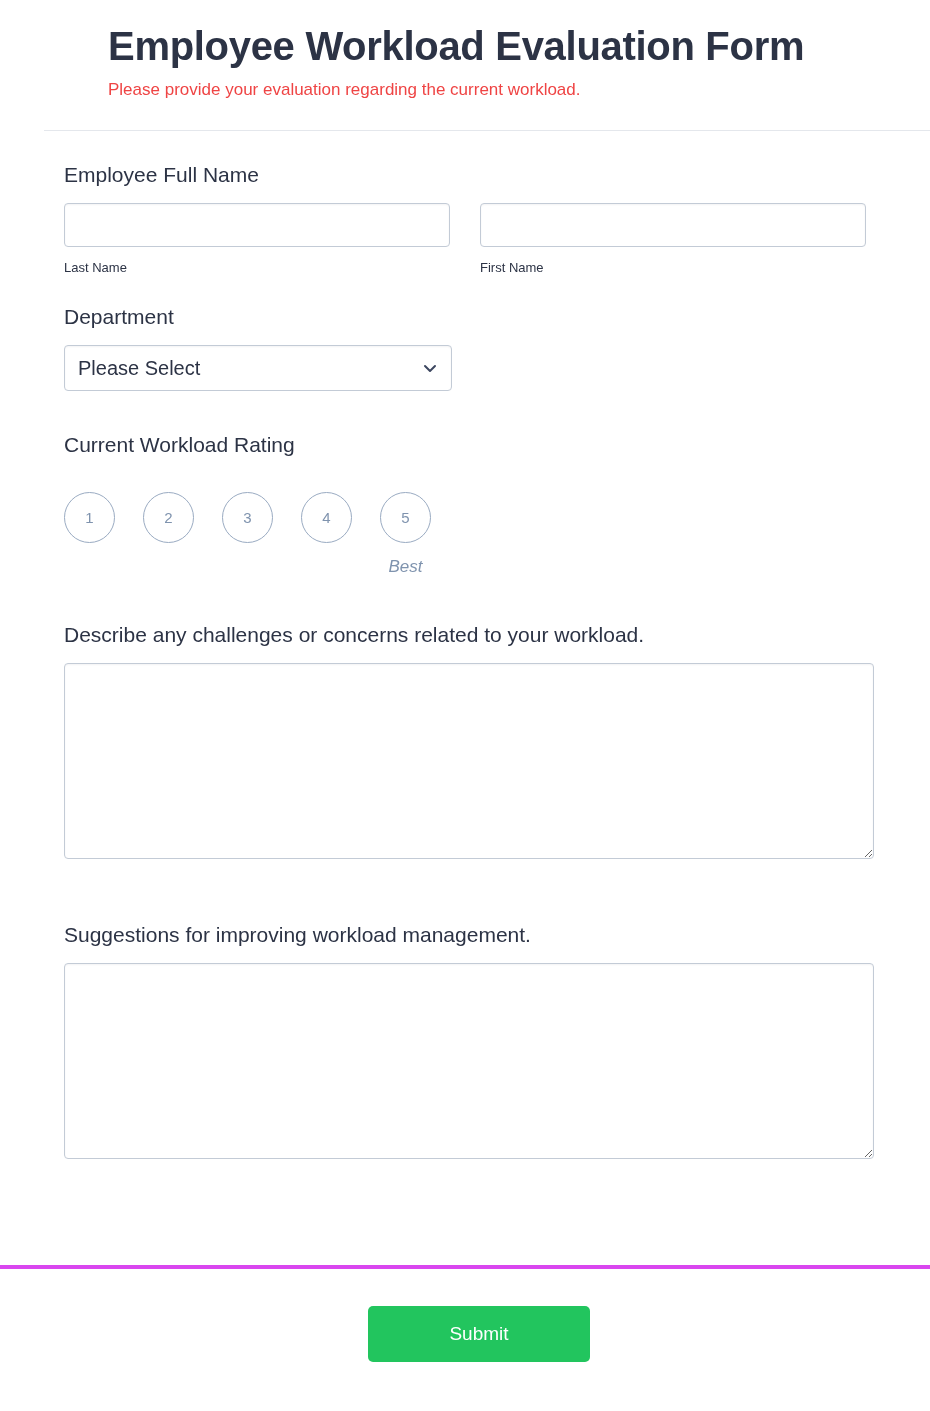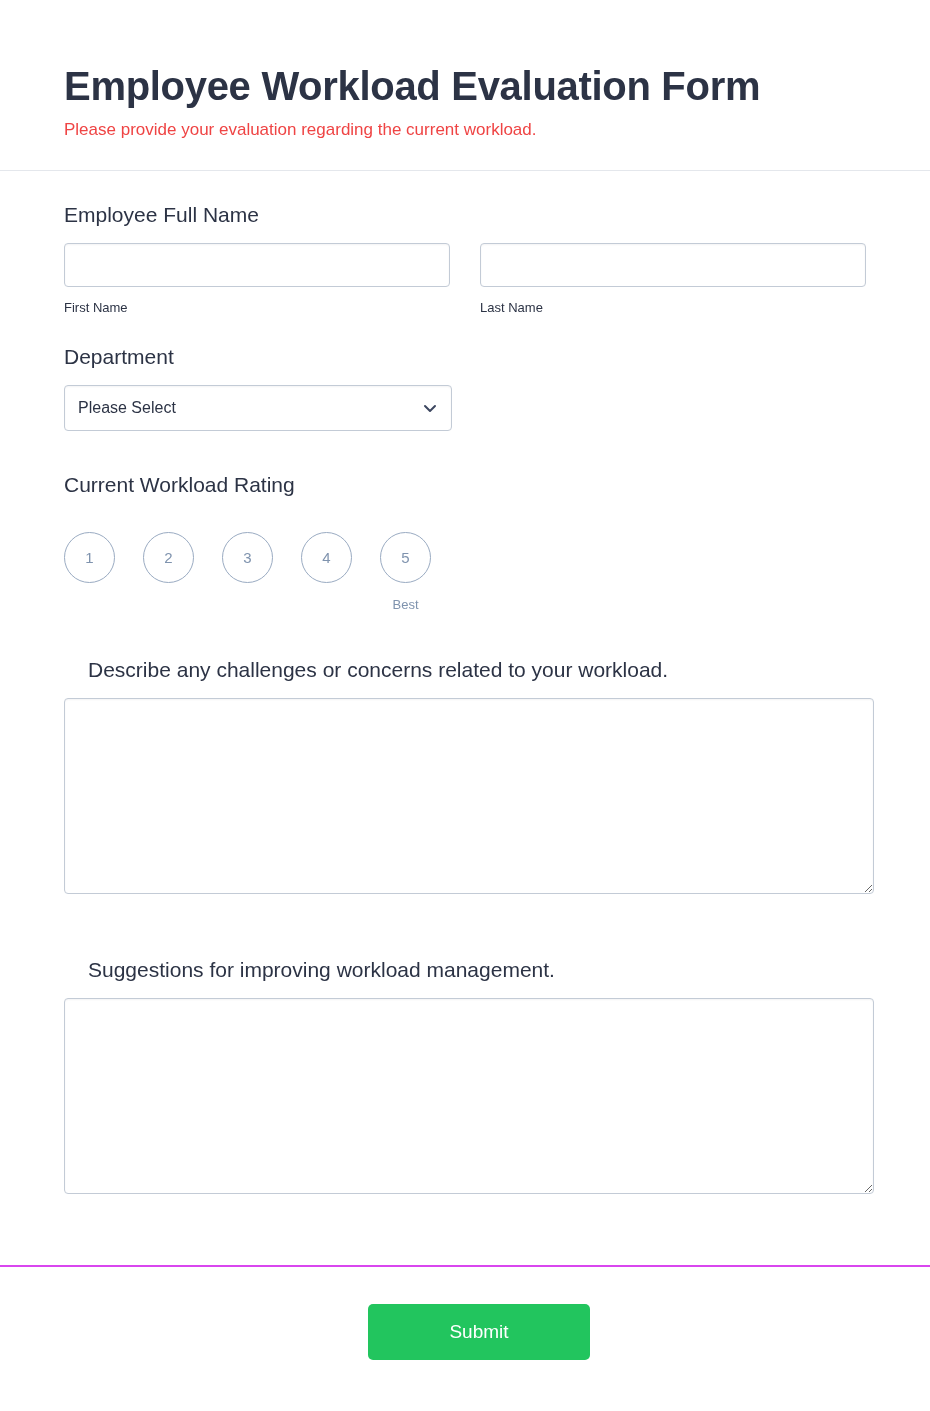--- a/index.html
+++ b/index.html
@@ -17,22 +17,23 @@
   .form-page {
     width: 930px;
     height: 1411px;
     position: relative;
     background: #ffffff;
     box-sizing: border-box;
   }
 
   
   .form-header {
-    padding: 64px 64px 28px 64px;
+    padding: 24px 64px 28px 64px;
     border-bottom: 1px solid #e4e7ec;
+    margin-left: 44px;
   }
   .form-title {
     font-size: 40px;
     line-height: 1.12;
     font-weight: bold;
     color: #2c3345;
     margin: 0 0 10px 0;
     letter-spacing: -0.3px;
   }
   .form-subtitle {
@@ -93,21 +94,21 @@
     position: relative;
     width: 388px;
   }
   .select-input {
     display: block;
     width: 100%;
     height: 46px;
     box-sizing: border-box;
     padding: 6px 38px 6px 13px;
     font-family: "Liberation Sans", sans-serif;
-    font-size: 16px;
+    font-size: 20px;
     color: #2c3345;
     background: #ffffff;
     border: 1px solid #c3cbd6;
     border-radius: 4px;
     box-shadow: inset 0 1px 2px rgba(16,24,40,0.05);
     line-height: 32px;
     cursor: pointer;
     white-space: nowrap;
     overflow: hidden;
   }
@@ -144,36 +145,36 @@
     background: #ffffff;
     color: #7f93ae;
     font-size: 15px;
     display: flex;
     align-items: center;
     justify-content: center;
     box-sizing: border-box;
     cursor: pointer;
   }
   .rating-caption {
-    font-size: 13px;
+    font-size: 17px;
     color: #7f93ae;
     margin-top: 14px;
     white-space: nowrap;
+    font-style: italic;
   }
   .rating-caption.empty {
     visibility: hidden;
   }
 
   
   .textarea-block {
     margin-top: 44px;
   }
   .textarea-block .field-label {
     margin-bottom: 14px;
-    margin-left: 24px;
   }
   .text-area {
     display: block;
     width: 810px;
     height: 196px;
     box-sizing: border-box;
     padding: 10px 12px;
     font-family: "Liberation Sans", sans-serif;
     font-size: 16px;
     color: #2c3345;
@@ -184,21 +185,21 @@
     outline: none;
     resize: vertical;
   }
 
   
   .form-footer {
     position: absolute;
     left: 0;
     right: 0;
     top: 1265px;
-    border-top: 2px solid #d946ef;
+    border-top: 4px solid #d946ef;
     padding-top: 37px;
     text-align: center;
     padding-left: 28px;
   }
   .submit-button {
     display: inline-block;
     width: 222px;
     height: 56px;
     background: #22c55e;
     color: #ffffff;
@@ -221,25 +222,25 @@
     <p class="form-subtitle">Please provide your evaluation regarding the current workload.</p>
   </div>
 
   <div class="form-body">
 
     <div class="field-block">
       <label class="field-label">Employee Full Name</label>
       <div class="name-row">
         <div class="name-col">
           <input class="text-input" type="text" placeholder="" style="">
-          <span class="sub-label">First Name</span>
+          <span class="sub-label">Last Name</span>
         </div>
         <div class="name-col">
           <input class="text-input" type="text" placeholder="" style="">
-          <span class="sub-label">Last Name</span>
+          <span class="sub-label">First Name</span>
         </div>
       </div>
     </div>
 
     <div class="field-block" style="">
       <label class="field-label">Department</label>
       <div class="select-wrap">
         <div class="select-input">Please Select</div>
         <svg class="select-chevron" viewBox="0 0 16 16">
           <path d="M3 6 L8 11 L13 6" fill="none" stroke="#3d4760" stroke-width="2" stroke-linecap="round" stroke-linejoin="round"></path>

